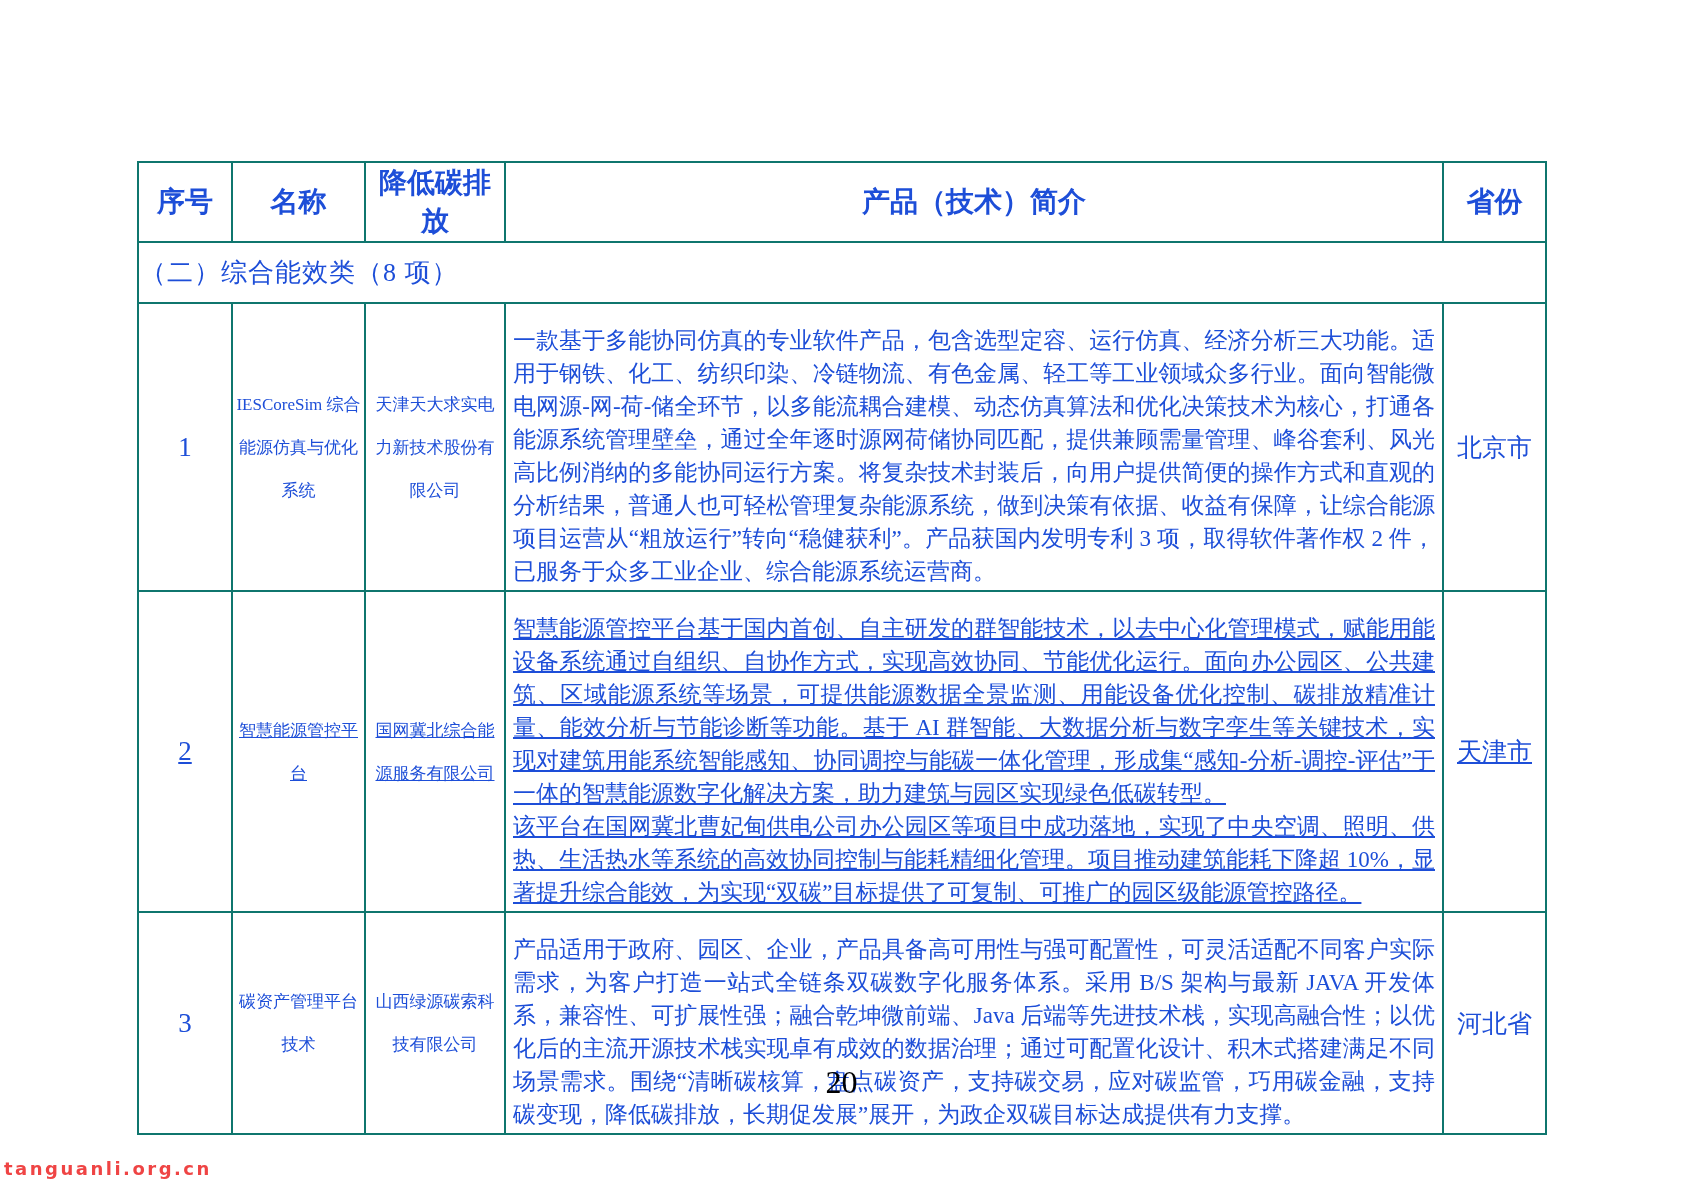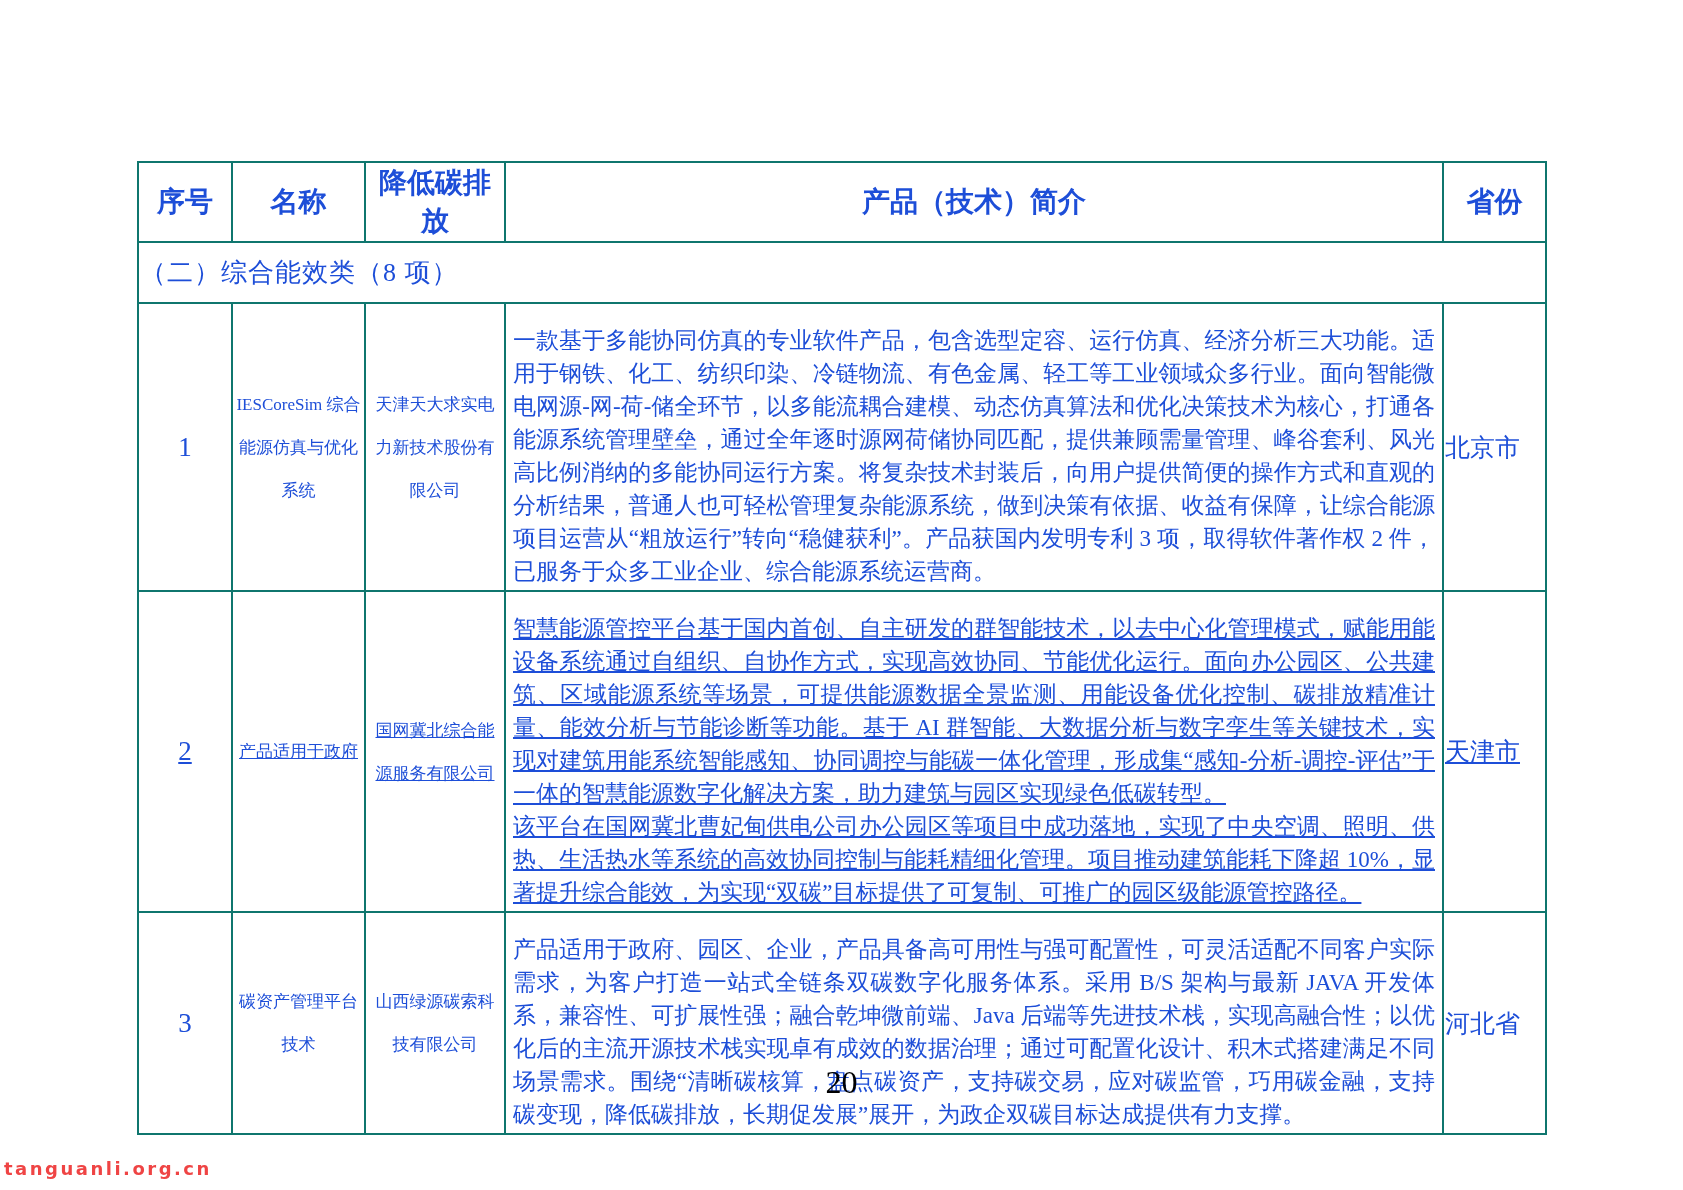--- a/index.html
+++ b/index.html
@@ -62,20 +62,21 @@
   td.cell-desc {
     font-size:23px;
     line-height:33px;
     text-align:justify;
     vertical-align:top;
     padding:20px 7px 2px 7px;
     white-space:pre-wrap;
   }
   td.cell-prov {
     font-size:25px;
+    text-align:center;
   }
   .page-number {
     position:absolute;
     top:1064px; left:0; width:100%;
     text-align:center;
     font-size:32px;
   }
   .watermark {
     position:absolute;
     left:4px; top:1158px;
@@ -115,21 +116,21 @@
       <tr class="data-row row-1">
         <td class="cell-no">1</td>
         <td class="cell-name">IESCoreSim 综合能源仿真与优化系统</td>
         <td class="cell-comp">天津天大求实电力新技术股份有限公司</td>
         <td class="cell-desc">一款基于多能协同仿真的专业软件产品，包含选型定容、运行仿真、经济分析三大功能。适用于钢铁、化工、纺织印染、冷链物流、有色金属、轻工等工业领域众多行业。面向智能微电网源-网-荷-储全环节，以多能流耦合建模、动态仿真算法和优化决策技术为核心，打通各能源系统管理壁垒，通过全年逐时源网荷储协同匹配，提供兼顾需量管理、峰谷套利、风光高比例消纳的多能协同运行方案。将复杂技术封装后，向用户提供简便的操作方式和直观的分析结果，普通人也可轻松管理复杂能源系统，做到决策有依据、收益有保障，让综合能源项目运营从“粗放运行”转向“稳健获利”。产品获国内发明专利 3 项，取得软件著作权 2 件，已服务于众多工业企业、综合能源系统运营商。</td>
         <td class="cell-prov">北京市</td>
       </tr>
 
       <tr class="data-row row-2">
         <td class="cell-no">2</td>
-        <td class="cell-name">产品适用于政府</td>
+        <td class="cell-name">智慧能源管控平台</td>
         <td class="cell-comp">国网冀北综合能源服务有限公司</td>
         <td class="cell-desc">智慧能源管控平台基于国内首创、自主研发的群智能技术，以去中心化管理模式，赋能用能设备系统通过自组织、自协作方式，实现高效协同、节能优化运行。面向办公园区、公共建筑、区域能源系统等场景，可提供能源数据全景监测、用能设备优化控制、碳排放精准计量、能效分析与节能诊断等功能。基于 AI 群智能、大数据分析与数字孪生等关键技术，实现对建筑用能系统智能感知、协同调控与能碳一体化管理，形成集“感知-分析-调控-评估”于一体的智慧能源数字化解决方案，助力建筑与园区实现绿色低碳转型。
 该平台在国网冀北曹妃甸供电公司办公园区等项目中成功落地，实现了中央空调、照明、供热、生活热水等系统的高效协同控制与能耗精细化管理。项目推动建筑能耗下降超 10%，显著提升综合能效，为实现“双碳”目标提供了可复制、可推广的园区级能源管控路径。</td>
         <td class="cell-prov">天津市</td>
       </tr>
 
       <tr class="data-row row-3">
         <td class="cell-no">3</td>
         <td class="cell-name">碳资产管理平台技术</td>
         <td class="cell-comp">山西绿源碳索科技有限公司</td>

